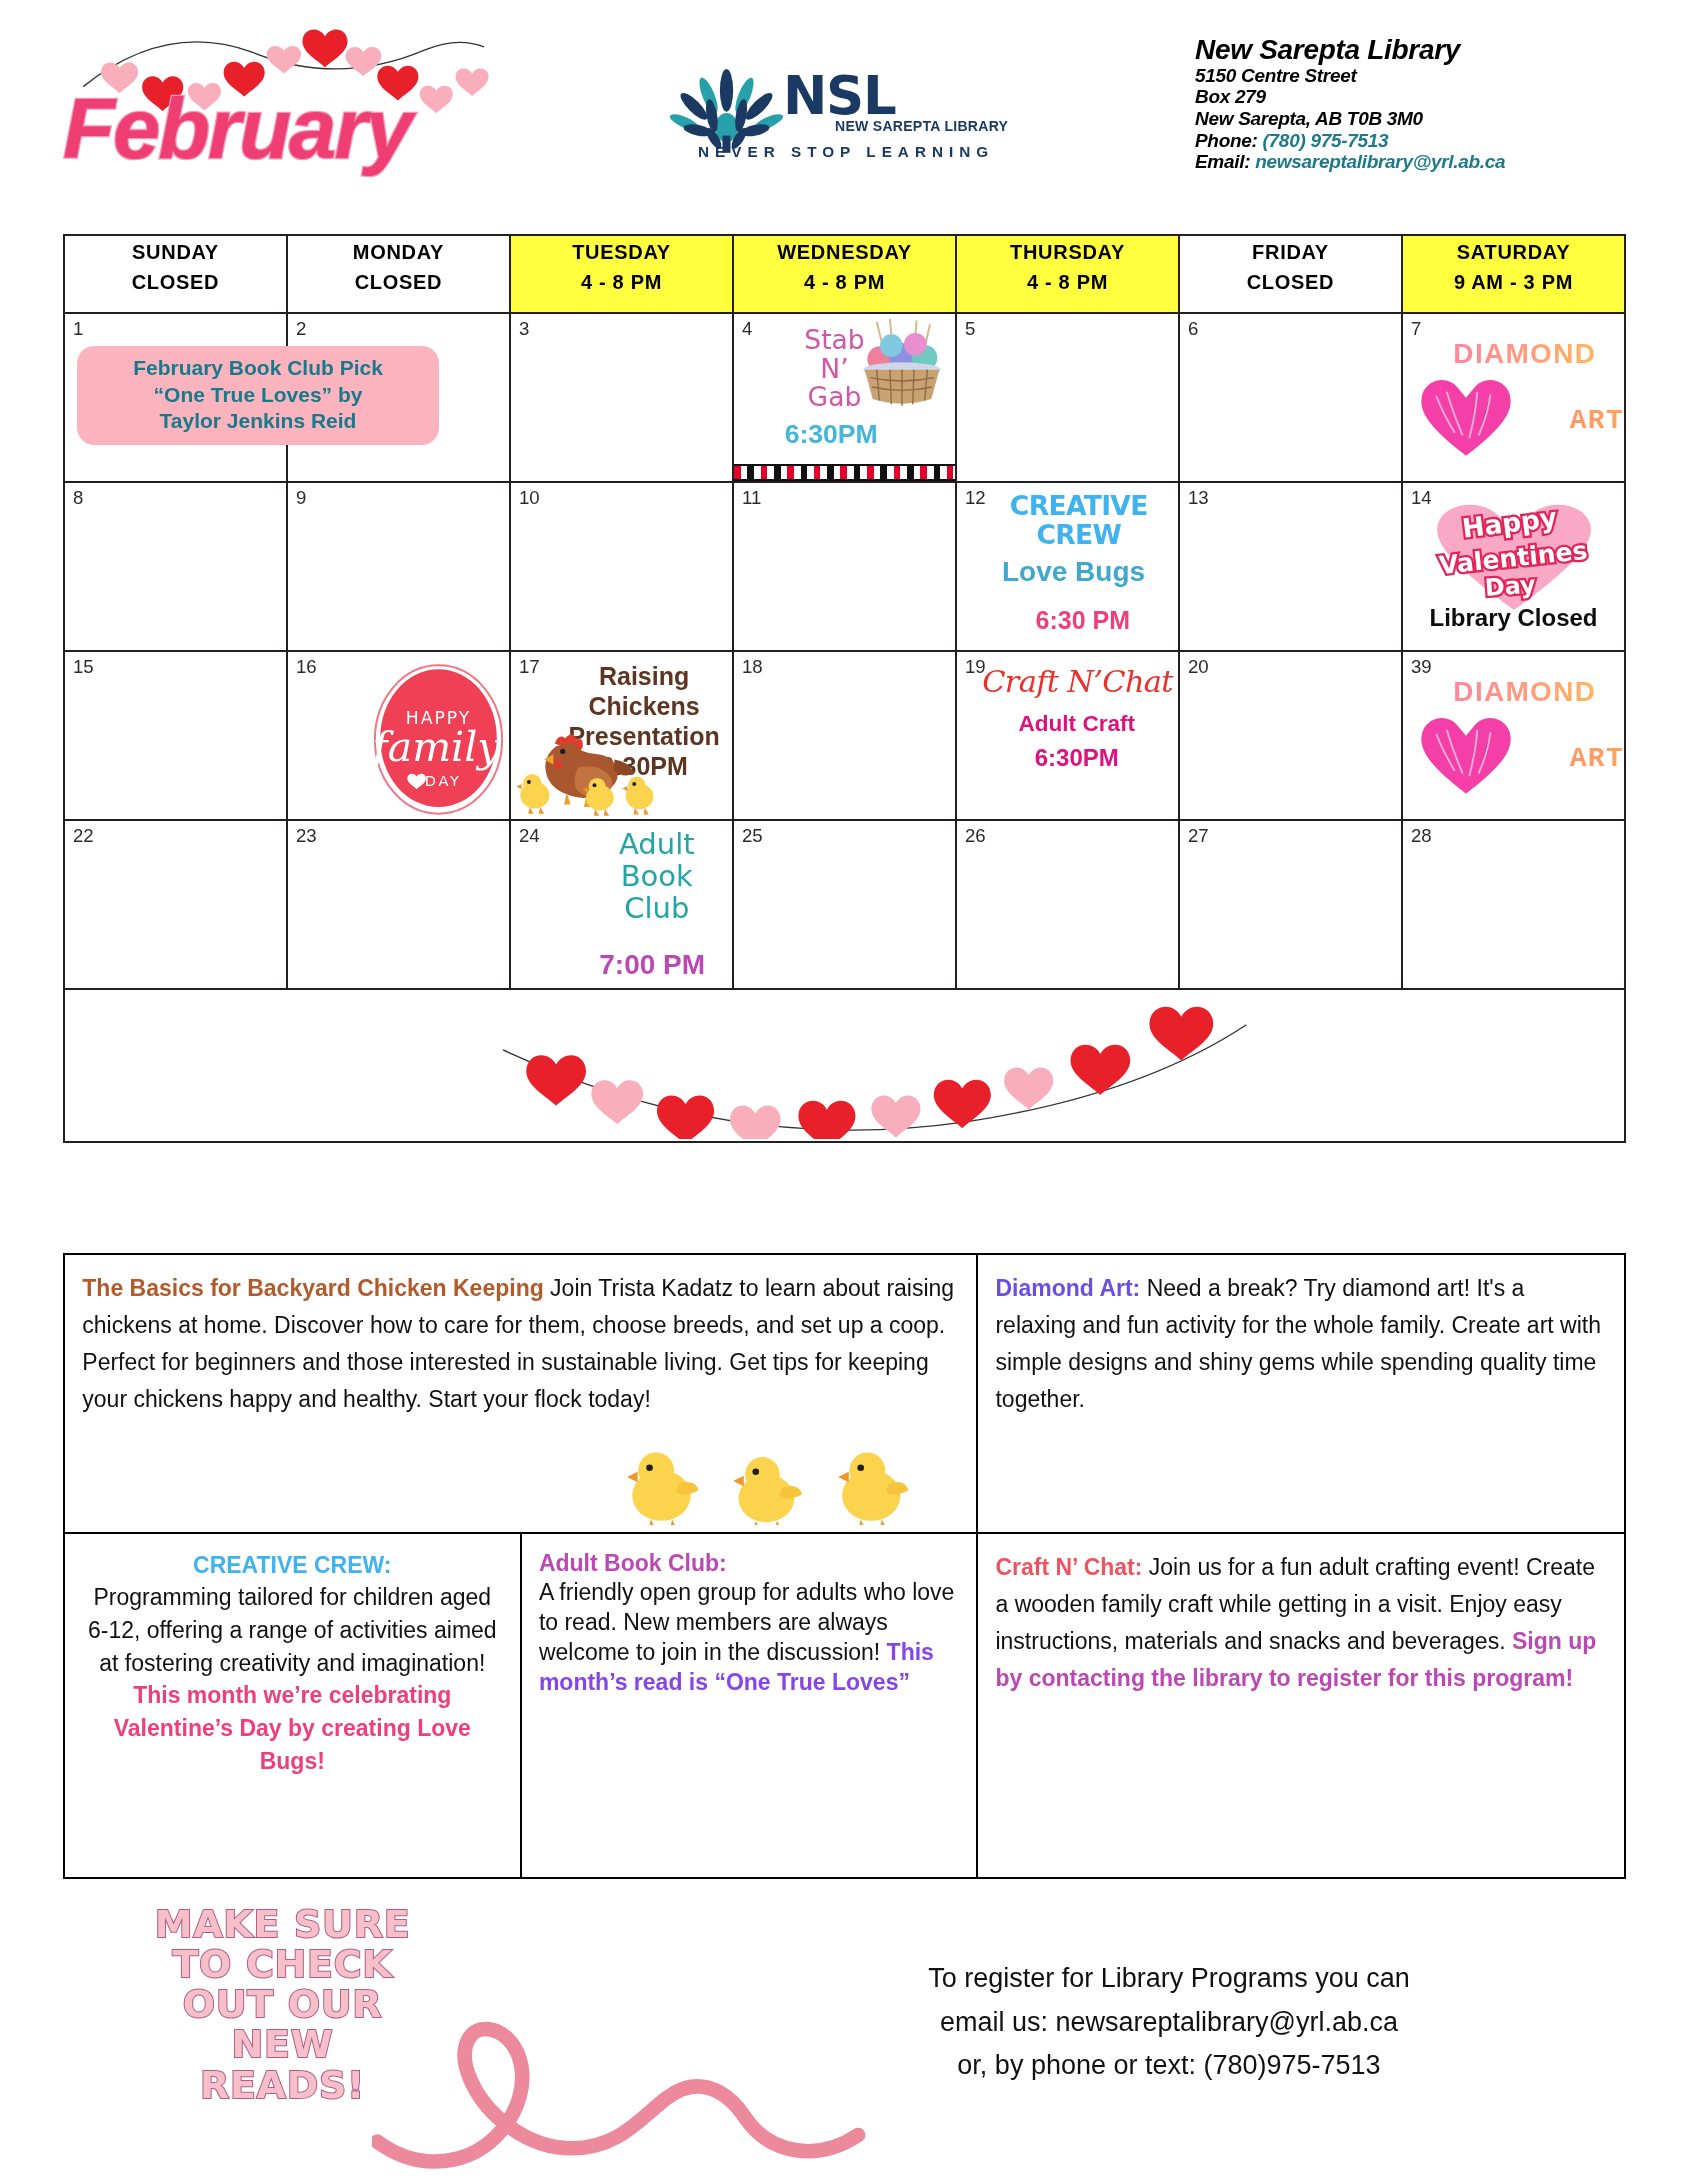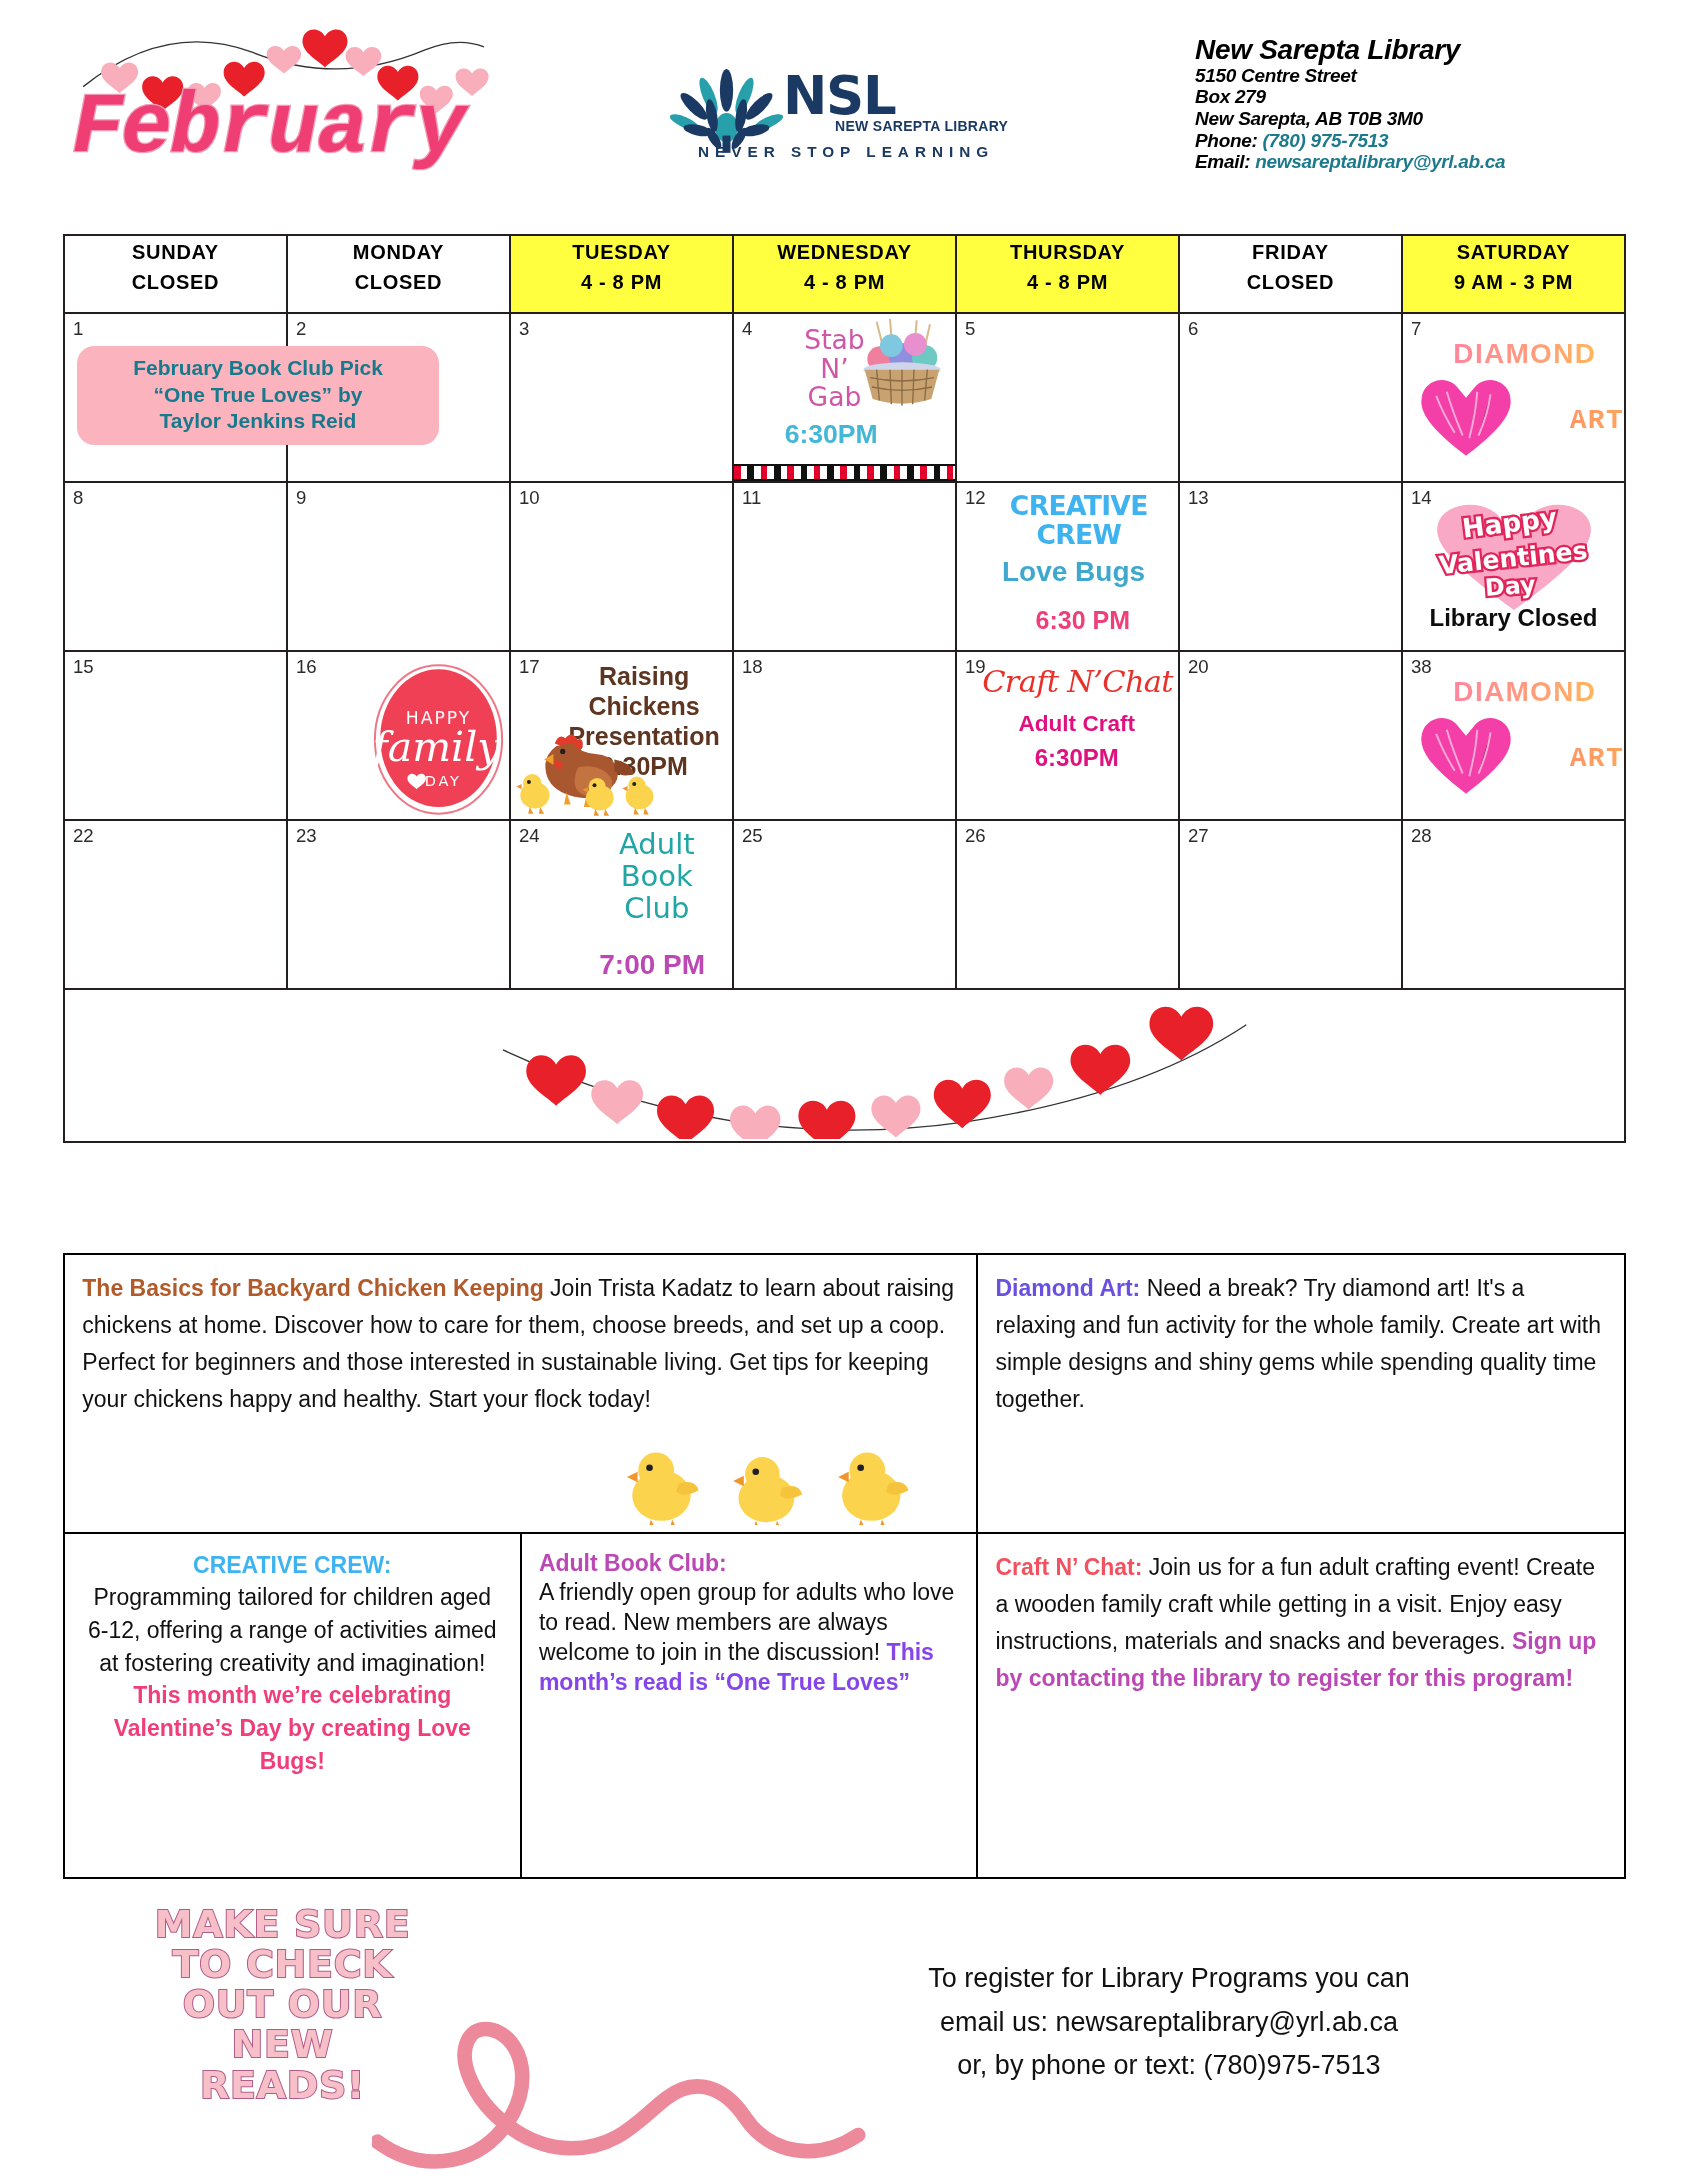--- a/index.html
+++ b/index.html
@@ -12,22 +12,22 @@
   .page { position: relative; width: 1693px; height: 2183px; }
 
   
   .header { position: relative; height: 219px; }
 
   .month-logo {
     position: absolute; left: 53px; top: 26.6px;
     width: 438px; height: 173px;
   }
   .month-word {
-    position: absolute; left: 19px; top: 53px;
-    font-family: Liberation Mono, monospace;
+    position: absolute; left: 10px; top: 53px;
+    font-family: Liberation Sans, sans-serif;
     font-size: 85px; font-weight: bold; font-style: italic;
     color: #ef3e73;
     -webkit-text-stroke: 2.7px #f39ab6;
     paint-order: stroke fill;
     letter-spacing: -2px;
     text-shadow: 0 0 0 #f39ab6;
   }
   .heart-garland { position: absolute; left: 0; top: 0; width: 438px; height: 106px; }
 
   .nsl-logo {
@@ -554,21 +554,21 @@
           <div class="cnc-wrap">
             <div class="cnc-script">Craft N’Chat</div>
             <div class="cnc-sub">Adult Craft</div>
             <div class="cnc-time">6:30PM</div>
           </div>
         </td>
         <td class="daycell">
           <span class="daynum">20</span>
         </td>
         <td class="daycell">
-          <span class="daynum">38</span>
+          <span class="daynum">39</span>
           <div class="cellbody">
             <div class="da-wrap">
               <div class="da-line1">DIAMOND</div>
               <div class="da-line2">ART</div>
             </div>
             <svg class="da-heart" width="100" height="86" viewBox="0 0 150 130">
               <path d="M75 124 C20 82 6 58 10 38 C14 14 44 6 60 24 L75 42 L90 24 C106 6 136 14 140 38 C144 58 130 82 75 124 Z" fill="#f53fa8" stroke="#f53fa8" stroke-width="4"></path>
               <g stroke="#ffffff" stroke-width="3" opacity="0.55">
                 <path d="M30 36 Q40 62 58 92"></path>
                   <path d="M46 30 Q54 58 70 96"></path>

